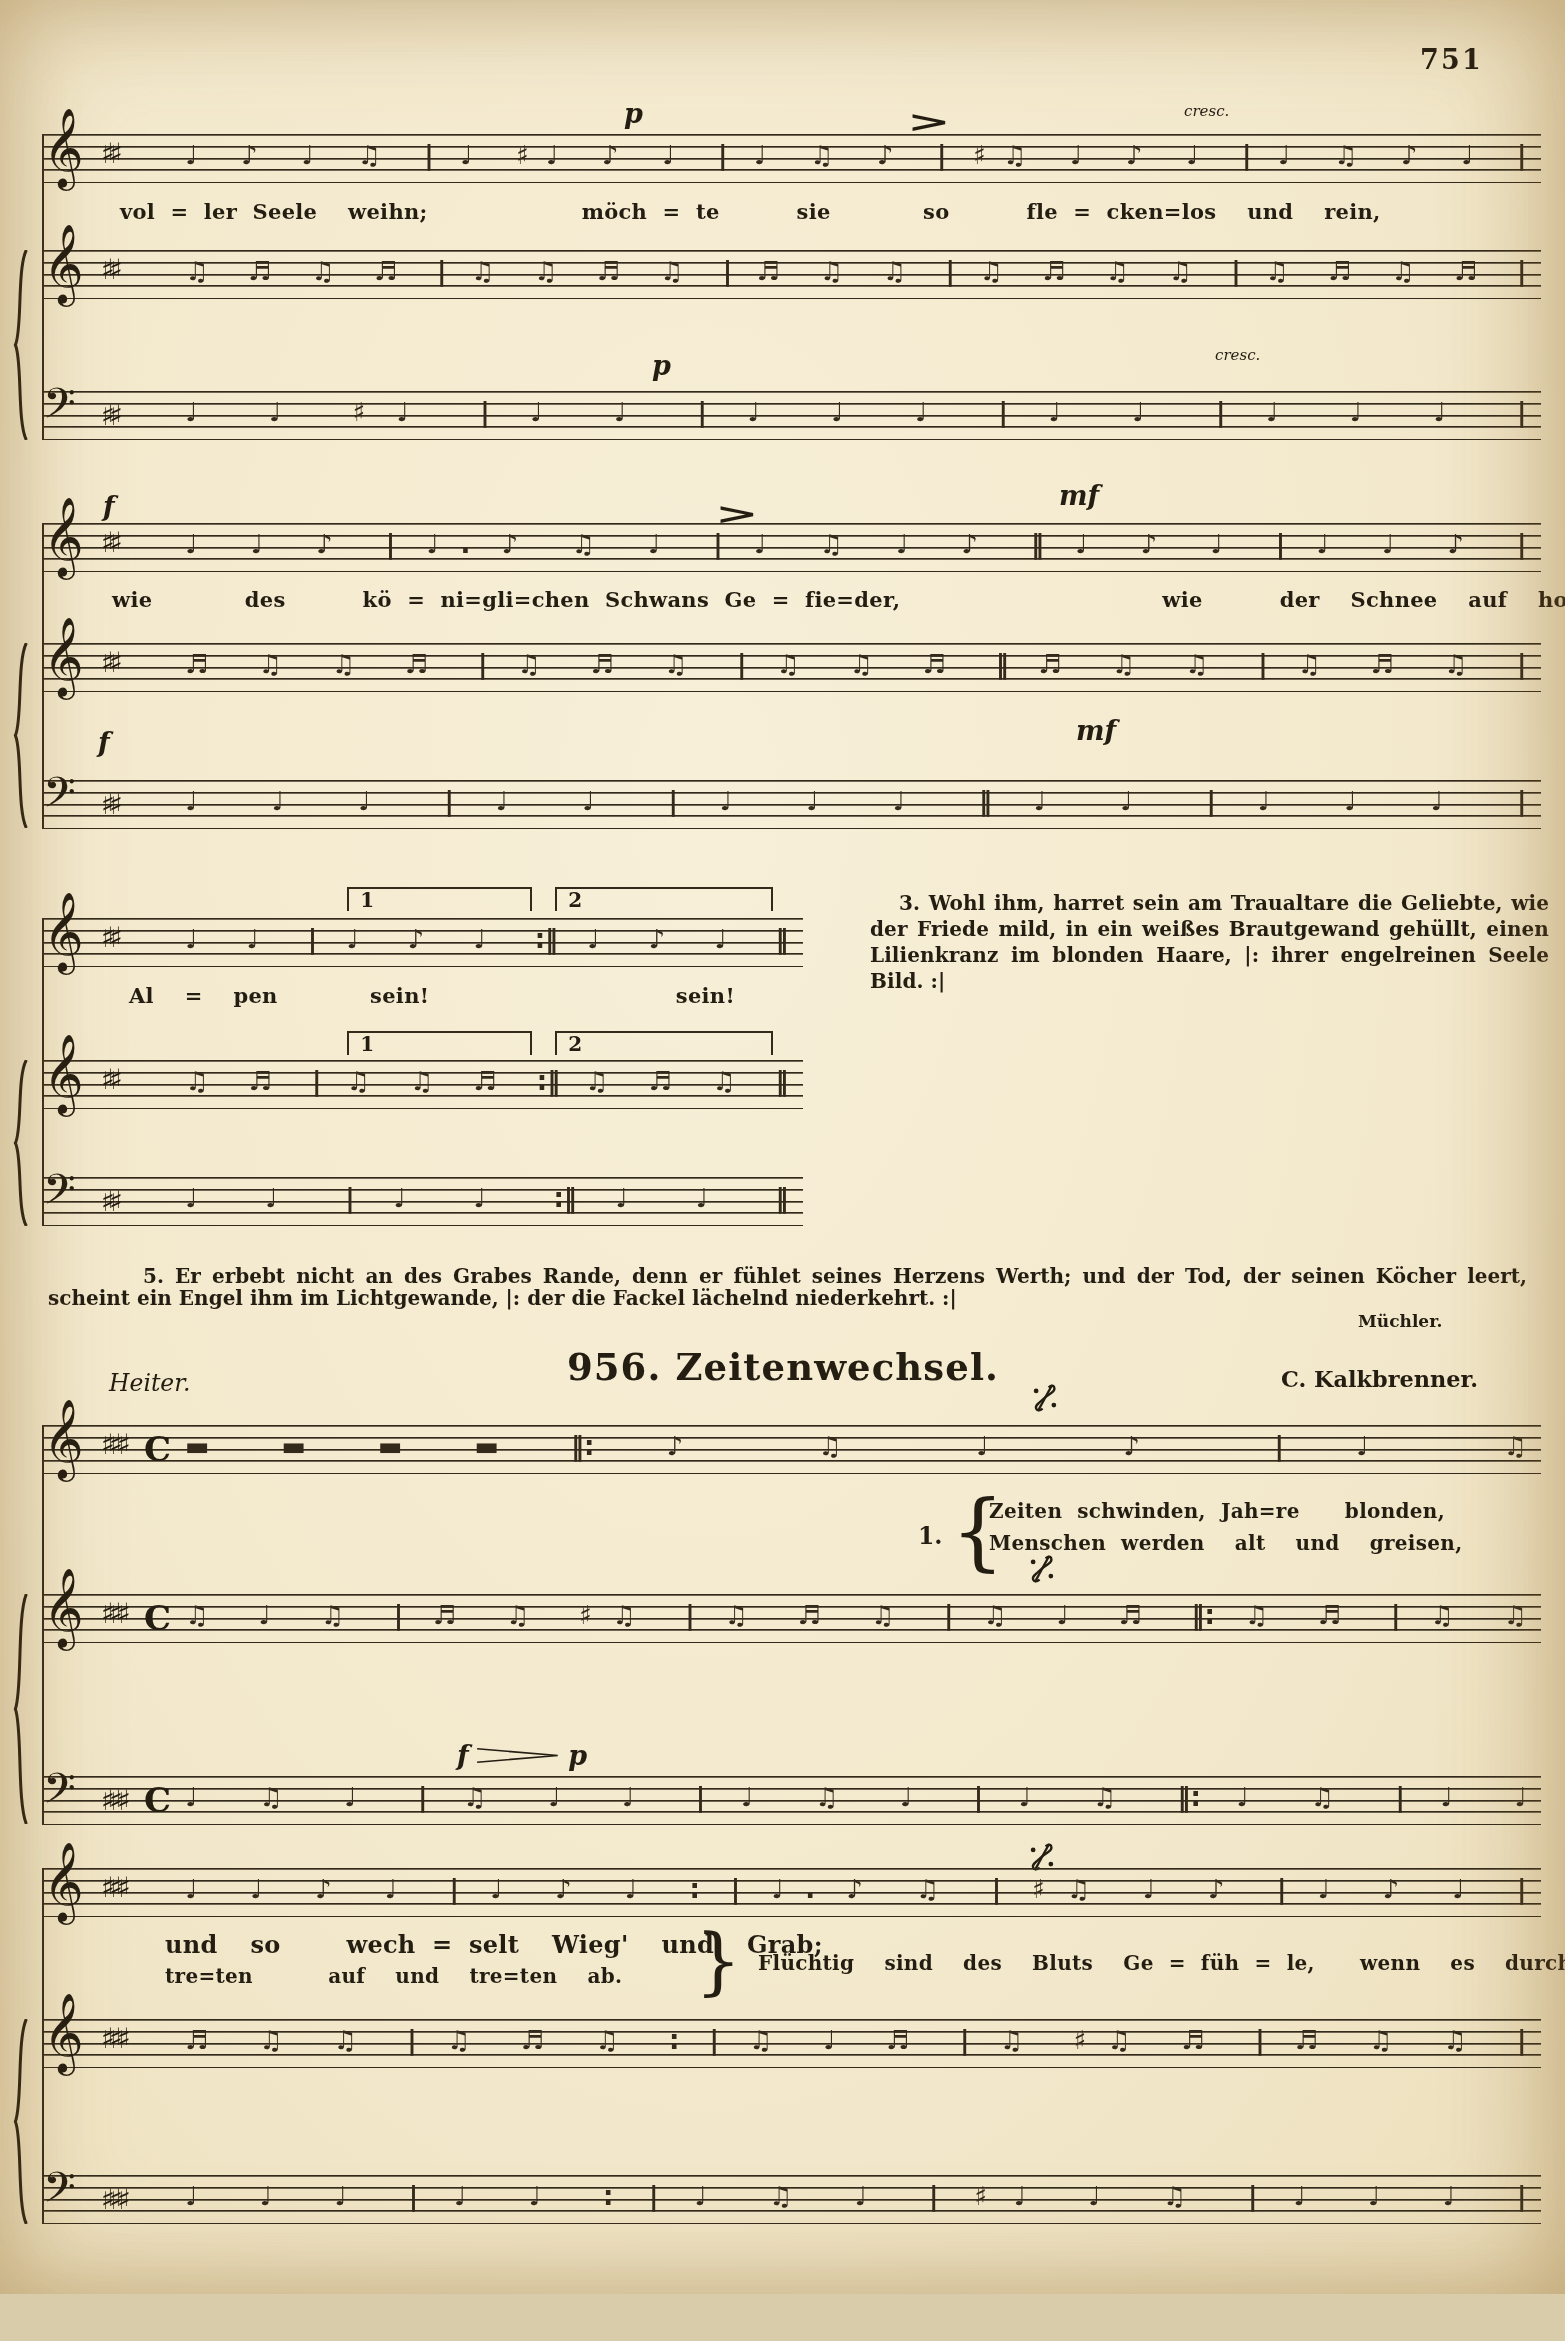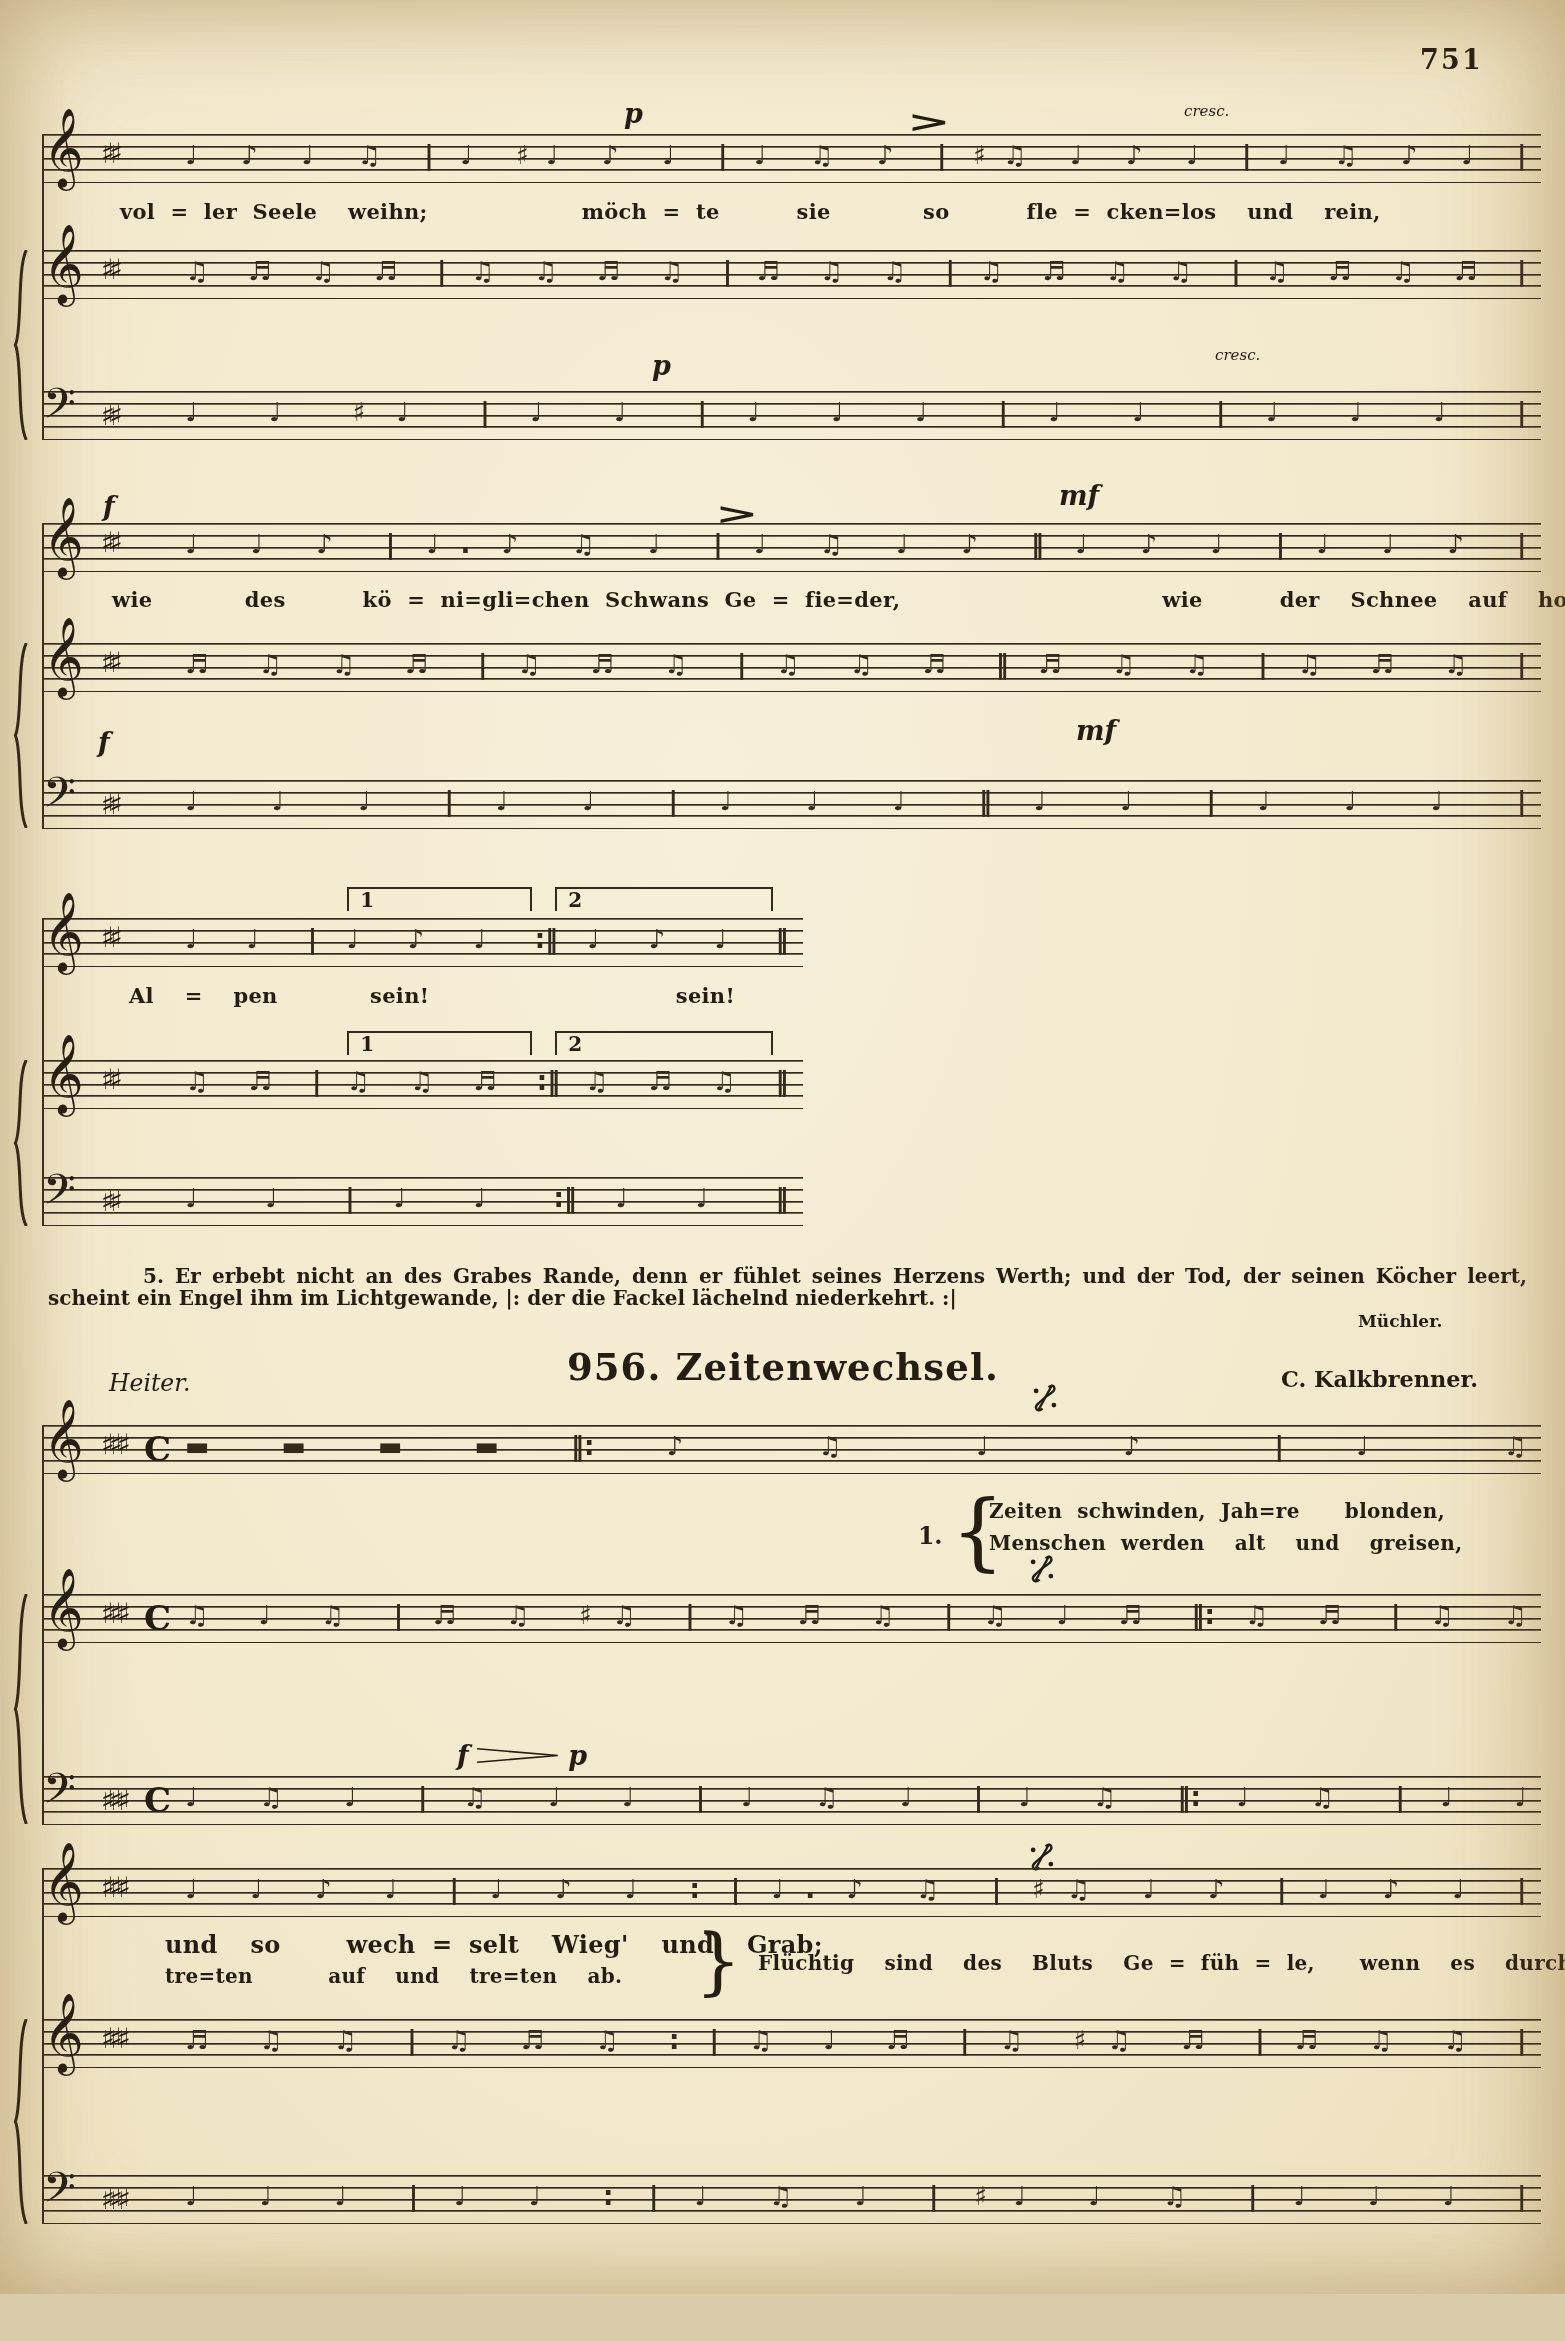--- a/index.html
+++ b/index.html
@@ -154,20 +154,21 @@
       <span class="keysig">♯♯</span>
       <span class="notes">♫ ♬ | ♫ ♫ ♬ :‖ ♫ ♬ ♫ ‖</span>
     </div>
   <div class="staff abs bass" style="left:42px;top:1177px;width:761px;">
       <span class="clef">𝄢</span>
       <span class="keysig">♯♯</span>
       <span class="notes">♩ ♩ | ♩ ♩ :‖ ♩ ♩ ‖</span>
     </div>
 
   <div class="abs verses" style="left:870px;top:890px;width:679px;">
+    <p><span class="vnum">3.</span> <span>Wohl ihm, harret sein am Traualtare die Geliebte, wie der Friede mild, in ein weißes Brautgewand gehüllt, einen Lilienkranz im blonden Haare, |: ihrer engelreinen Seele Bild. :|</span></p>
   </div>
 
   <p class="abs verse5" style="left:48px;top:1265px;width:1479px;"><span class="vnum">5.</span> <span>Er erbebt nicht an des Grabes Rande, denn er fühlet seines Herzens Werth; und der Tod, der seinen Köcher leert, scheint ein Engel ihm im Lichtgewande, |: der die Fackel lächelnd niederkehrt. :|</span></p>
   <div class="abs poet" style="left:1358px;top:1311px;">Müchler.</div>
 
   <div class="abs tempo" style="left:109px;top:1369px;text-align:right;">Heiter.</div>
   <div class="abs title" style="left:50%;top:1345px;transform:translateX(-50%);">956. Zeitenwechsel.</div>
   <div class="abs composer" style="left:1281px;top:1366px;">C. Kalkbrenner.</div>
 
   <svg class="abs" style="left:1032px;top:1382px;width:26px;height:32px;" viewBox="0 0 44 52">

